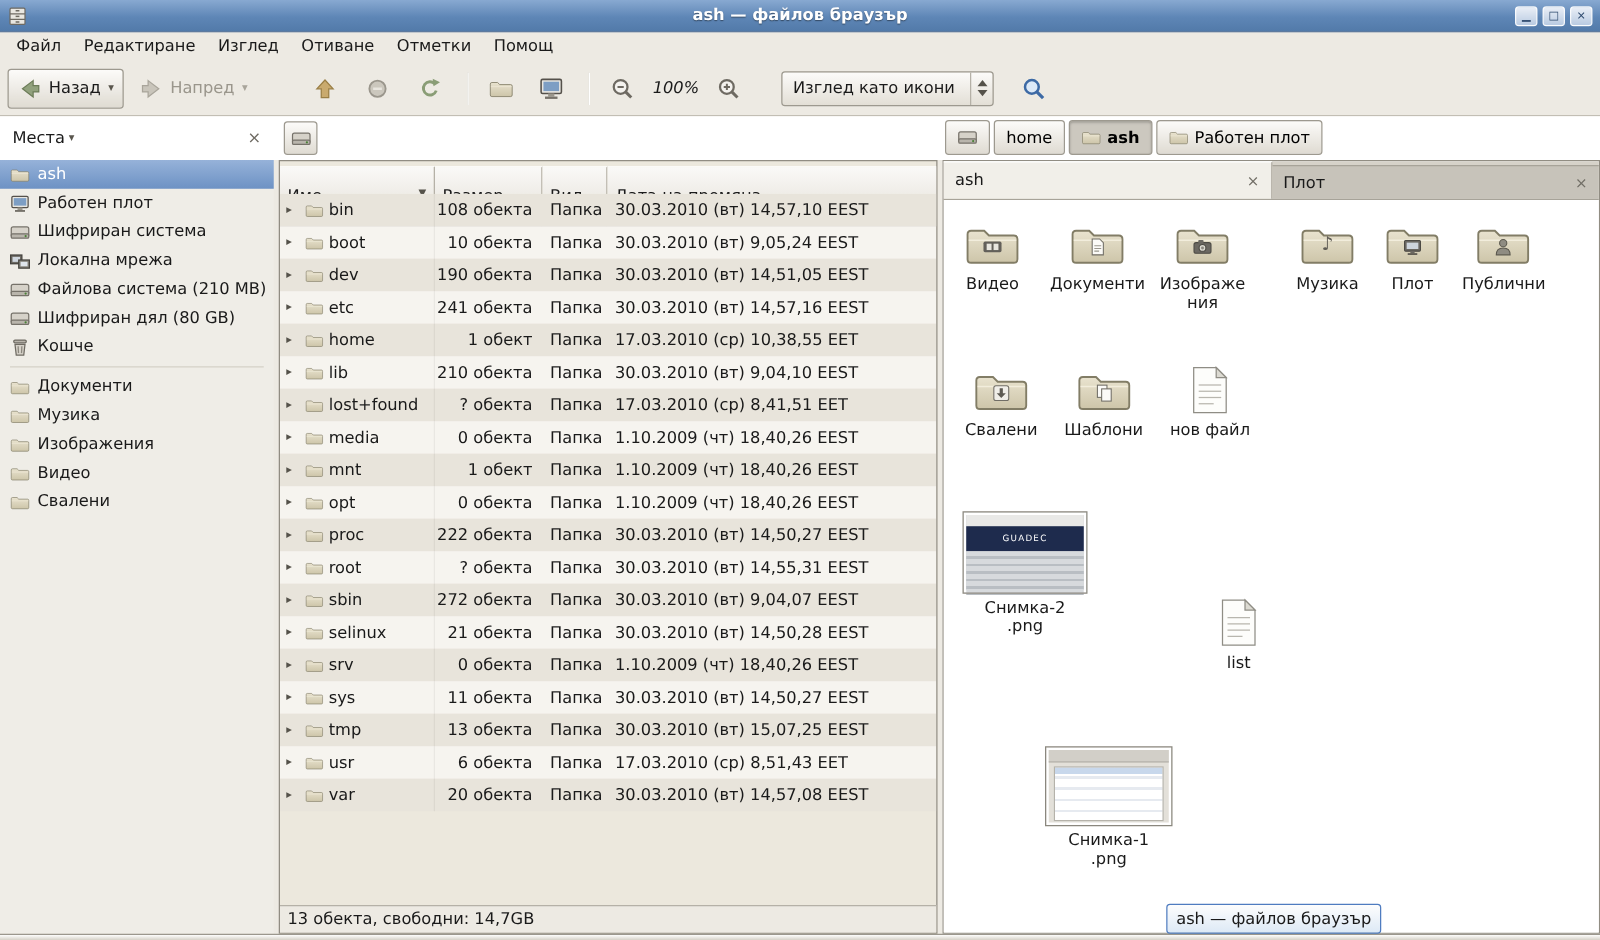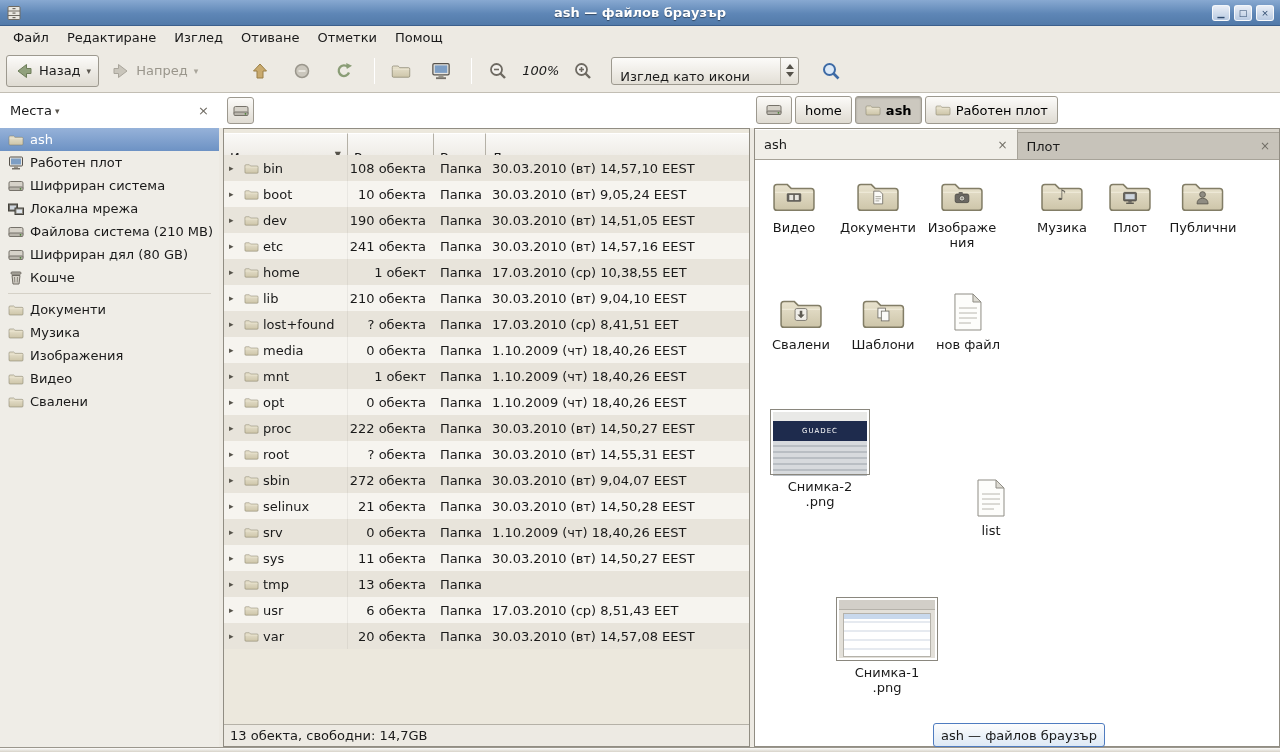--- a/index.html
+++ b/index.html
@@ -29,21 +29,21 @@
   .toolbar { position:absolute; top:49px; left:0; width:1280px; height:44px;
     background:#edeae3; border-bottom:1px solid #c2beb4; display:flex; align-items:center; }
   .tbtn { display:flex; align-items:center; gap:5px; height:32px; padding:0 7px;
     border:1px solid transparent; border-radius:3px; background:none; font-size:13px;
     font-family:inherit; color:#1a1a1a; }
   .tbtn.bevel { border:1px solid #9d998f; background:linear-gradient(#fcfbf9,#dfdbd2); }
   .tbtn.disabled { color:#9a968c; }
   .chev { font-size:9px; color:#5a564e; margin-left:1px; }
   .tsep { width:1px; height:26px; background:#c2beb4; border-right:1px solid #fff; }
   .zoomlabel { margin:0 6px;font-style:italic; }
-  .combo { display:flex; align-items:flex-end; height:28px; width:188px; margin-left:10px;
+  .combo { display:flex; align-items:center; height:28px; width:170px; margin-left:24px;
     border:1px solid #9d998f; border-radius:3px; background:linear-gradient(#fcfbf9,#e3dfd6); }
   .combo-label { flex:1; padding-left:8px; }
   .combo-spin { width:18px; height:100%; border-left:1px solid #b5b1a7; display:flex;
     flex-direction:column; align-items:center; justify-content:center; gap:3px; }
   .tri-up { width:0; height:0; border-left:4px solid transparent; border-right:4px solid transparent;
     border-bottom:5px solid #55524a; }
   .tri-down { width:0; height:0; border-left:4px solid transparent; border-right:4px solid transparent;
     border-top:5px solid #55524a; }
   .i20 { width:20px; height:20px; }
   .i16 { width:16px; height:16px; }
@@ -679,20 +679,21 @@
     <div class="tr odd">
         <div class="tc n">
           <span class="exp">▸</span>
           <svg class="f15">
             <use href="#sym-folder"></use>
           </svg>
           <span>tmp</span>
         </div>
         <div class="tc s">13 обекта</div>
         <div class="tc t">Папка</div>
+        <div class="tc d">30.03.2010 (вт) 15,07,25 EEST</div>
       </div>
     <div class="tr even">
         <div class="tc n">
           <span class="exp">▸</span>
           <svg class="f15">
             <use href="#sym-folder"></use>
           </svg>
           <span>usr</span>
         </div>
         <div class="tc s">6 обекта</div>

